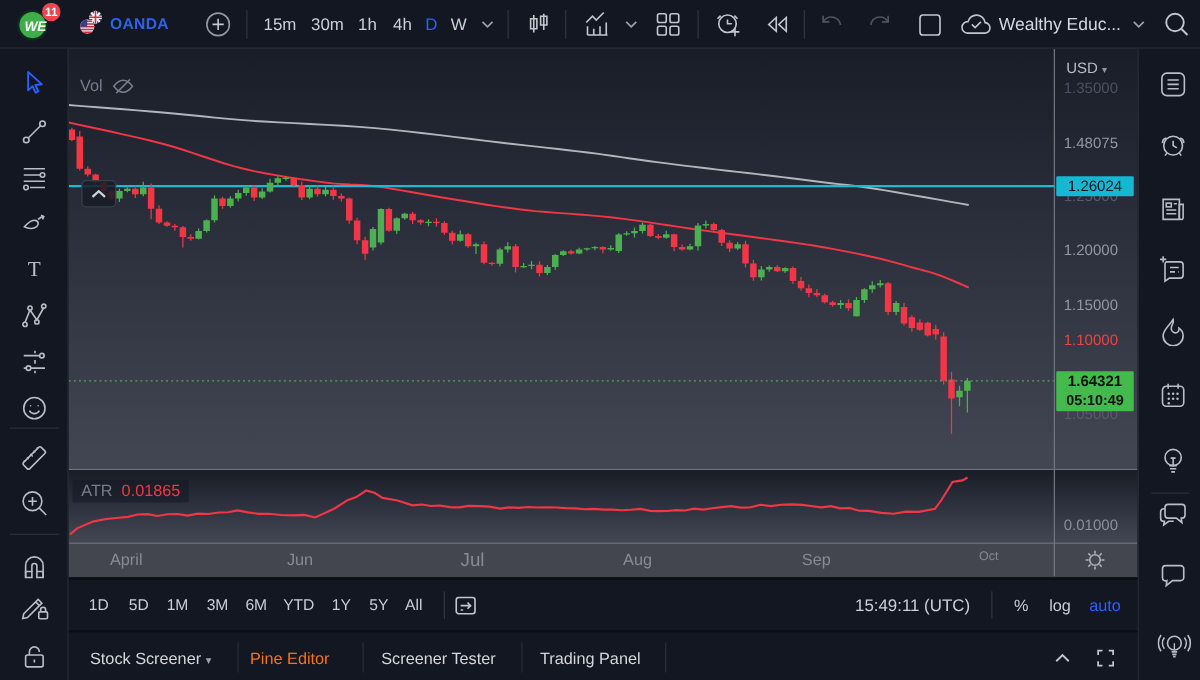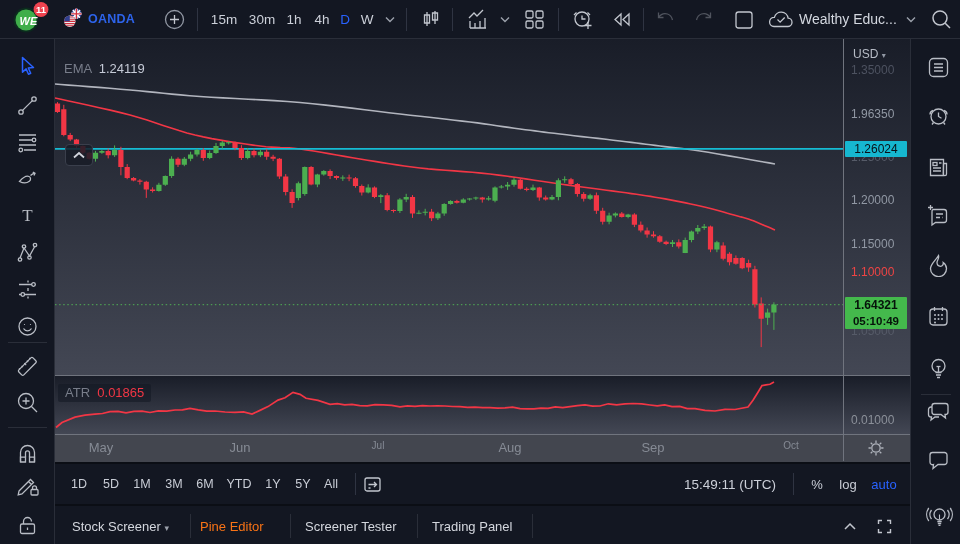--- a/index.html
+++ b/index.html
@@ -31,35 +31,38 @@
 </g>
 <polyline points="56.0,427.5 62.0,422.5 75.0,417.1 85.0,415.2 95.0,414.2 102.5,413.5 110.0,411.6 118.0,411.3 126.0,412.8 134.0,411.4 142.0,411.2 150.0,412.5 158.3,410.9 166.7,411.2 175.0,410.0 182.5,409.8 190.0,408.3 198.3,409.9 206.7,411.1 215.0,411.0 225.0,412.0 235.0,412.3 243.5,411.9 252.0,414.0 260.0,410.4 268.0,406.6 278.0,400.1 285.0,397.7 293.0,392.4 300.0,394.4 306.0,398.3 318.0,400.4 330.0,404.3 337.3,403.6 344.7,404.8 352.0,404.4 359.7,405.7 367.3,405.9 375.0,404.7 383.3,404.9 391.7,405.3 400.0,406.9 407.5,405.9 415.0,406.3 422.5,405.6 430.0,406.0 437.5,405.9 445.0,406.0 452.5,406.5 460.0,406.7 467.5,407.4 475.0,407.1 482.5,407.7 490.0,407.7 497.5,408.2 505.0,407.8 512.5,407.1 520.0,408.7 527.0,408.9 534.0,408.8 541.0,408.1 548.0,408.4 555.3,406.9 562.7,407.7 570.0,406.6 577.5,405.7 585.0,404.9 592.5,406.1 600.0,406.0 608.3,403.8 616.7,404.9 625.0,403.8 633.3,403.5 641.7,403.9 650.0,405.0 657.3,405.9 664.7,404.9 672.0,406.7 679.7,406.4 687.3,408.6 695.0,408.7 705.0,410.3 715.0,411.0 725.0,409.3 735.0,409.5 748.0,407.1 753.0,400.2 758.0,392.2 762.0,385.6 766.0,384.9 770.0,384.3 774.0,382.0" fill="none" stroke="#f23645" stroke-width="1.7"></polyline>
 <line x1="55" y1="375.5" x2="910" y2="375.5" stroke="#70747e" stroke-width="1"></line>
 <line x1="55" y1="434.5" x2="910" y2="434.5" stroke="#70747e" stroke-width="1"></line>
 <line x1="843.5" y1="39" x2="843.5" y2="461" stroke="#70747e" stroke-width="1"></line>
 </svg>
 <div class="abs" style="left:58px;top:384px;font-size:13px;background:rgba(19,23,34,.55);padding:1px 7px 2px;border-radius:2px"><span style="color:#787d8a">ATR</span> <span style="color:#f23645">&nbsp;0.01865</span></div>
 <div class="abs" style="left:844px;top:39px;width:66px;height:423px;font-size:12px">
       <div class="abs" style="left:9px;top:8px;color:#b7bcc6;font-size:12px">USD <span style="font-size:8px;color:#9198a4">▾</span></div>
       <div class="abs" style="left:7px;top:24px;color:#4d5260">1.35000</div>
-      <div class="abs" style="left:7px;top:68px;color:#9198a4">1.96350</div>
+      <div class="abs" style="left:7px;top:68px;color:#9198a4">1.48075</div>
       <div class="abs" style="left:7px;top:154px;color:#9198a4">1.20000</div>
       <div class="abs" style="left:7px;top:198px;color:#9198a4">1.15000</div>
       <div class="abs" style="left:7px;top:226px;color:#ef4444">1.10000</div>
       <div class="abs" style="left:7px;top:285px;color:#565b68">1.05000</div>
       <div class="abs" style="left:7px;top:111px;color:#565b68">1.25000</div>
       <div class="abs" style="left:1px;top:102px;width:62px;height:16px;background:#16b7d0;color:#081018;text-align:center;line-height:16px;border-radius:1px">1.26024</div>
       <div class="abs" style="left:1px;top:258px;width:62px;height:32px;background:#44b94c;color:#06130a;text-align:center;border-radius:1px;font-weight:bold">
         <div style="line-height:17px">1.64321</div>
         <div style="line-height:14px;font-size:11.5px">05:10:49</div>
       </div>
       <div class="abs" style="left:7px;top:374px;color:#8b9099">0.01000</div>
     </div>
 <div class="abs" style="left:64px;top:52px">
-      <div style="margin-top:9px;font-size:13px"><span style="color:#787d8a">EMA</span> <span style="color:#c5cad6">&nbsp;1.24119</span></div>
+      <div style="margin-top:9px;font-size:13px;color:#787d8a;display:flex;align-items:center">Vol&nbsp;&nbsp;<svg width="19" height="14" viewBox="0 0 19 14">
+          <path d="M2 7c2.5-3.2 5-4.8 7.5-4.8S14.5 3.8 17 7c-2.5 3.2-5 4.8-7.5 4.8S4.5 10.2 2 7Z" fill="none" stroke="#787d8a" stroke-width="1.2"></path>
+          <line x1="4" y1="12.5" x2="15" y2="1.5" stroke="#787d8a" stroke-width="1.2"></line>
+        </svg></div>
     </div>
     <div class="abs" style="left:65px;top:144px;width:28px;height:22px;background:rgba(24,28,39,.85);border:1px solid #3a3f4c;border-radius:4px">
       <svg width="26" height="20" viewBox="0 0 26 20">
         <path d="M8 12.5 13 8l5 4.5" stroke="#d1d4dc" stroke-width="1.8" fill="none"></path>
       </svg>
     </div>
 <div class="abs" style="left:0;top:0;width:960px;height:39px;background:#131722;border-bottom:1px solid #2a2e39">
       <svg class="abs" style="left:12px;top:2px" width="44" height="34" viewBox="0 0 44 34">
         <circle cx="14" cy="18" r="12.5" fill="#0c2a1e"></circle>
         <circle cx="14" cy="18" r="10.5" fill="#3fae4a"></circle>
@@ -319,23 +322,23 @@
         <svg width="27" height="25" viewBox="0 0 27 25">
           <circle cx="13.5" cy="10.5" r="5.5" stroke="#b9bdc5" fill="none" stroke-width="1.3"></circle>
           <path d="M13.5 10.5v5" stroke="#b9bdc5" stroke-width="1.1"></path>
           <path d="M11.3 17.5h4.4M11.8 19.5h3.4M12.5 21.3h2" stroke="#b9bdc5" fill="none" stroke-width="1.3"></path>
           <path d="M5.5 6a7.5 7.5 0 0 0 0 9M21.5 6a7.5 7.5 0 0 1 0 9" stroke="#b9bdc5" fill="none" stroke-width="1.3"></path>
           <path d="M2.8 4a11 11 0 0 0 0 13M24.2 4a11 11 0 0 1 0 13" stroke="#b9bdc5" fill="none" stroke-width="1.3"></path>
         </svg>
       </div>
       <div class="abs" style="left:10px;top:355px;width:30px;height:1px;background:#2a2e39"></div>
     </div>
-<div class="abs" style="left:101px;top:440px;font-size:13px;color:#868b95;transform:translateX(-50%)">May</div>
+<div class="abs" style="left:101px;top:440px;font-size:13px;color:#868b95;transform:translateX(-50%)">April</div>
     <div class="abs" style="left:240px;top:440px;font-size:13px;color:#868b95;transform:translateX(-50%)">Jun</div>
-    <div class="abs" style="left:378px;top:440px;font-size:10px;color:#868b95;transform:translateX(-50%)">Jul</div>
+    <div class="abs" style="left:378px;top:440px;font-size:15px;color:#868b95;transform:translateX(-50%)">Jul</div>
     <div class="abs" style="left:510px;top:440px;font-size:13px;color:#868b95;transform:translateX(-50%)">Aug</div>
     <div class="abs" style="left:653px;top:440px;font-size:13px;color:#868b95;transform:translateX(-50%)">Sep</div>
     <div class="abs" style="left:791px;top:440px;font-size:10px;color:#868b95;transform:translateX(-50%)">Oct</div>
     <svg class="abs" style="left:867px;top:439px" width="18" height="18" viewBox="0 0 18 18">
       <circle cx="9" cy="9" r="4.2" fill="none" stroke="#aeb2bb" stroke-width="1.3"></circle>
       <path d="M9 1.5v2.4M9 14.1v2.4M1.5 9h2.4M14.1 9h2.4M3.7 3.7l1.7 1.7M12.6 12.6l1.7 1.7M14.3 3.7l-1.7 1.7M5.4 12.6l-1.7 1.7" stroke="#aeb2bb" stroke-width="1.3"></path>
     </svg>
     <div class="abs" style="left:55px;top:462px;width:855px;height:40px;background:#131722;border-top:2px solid #0b0e15">
       <div class="abs" style="left:24px;top:13px;font-size:12.5px;color:#c9cdd6;transform:translateX(-50%)">1D</div>
       <div class="abs" style="left:56px;top:13px;font-size:12.5px;color:#c9cdd6;transform:translateX(-50%)">5D</div>

